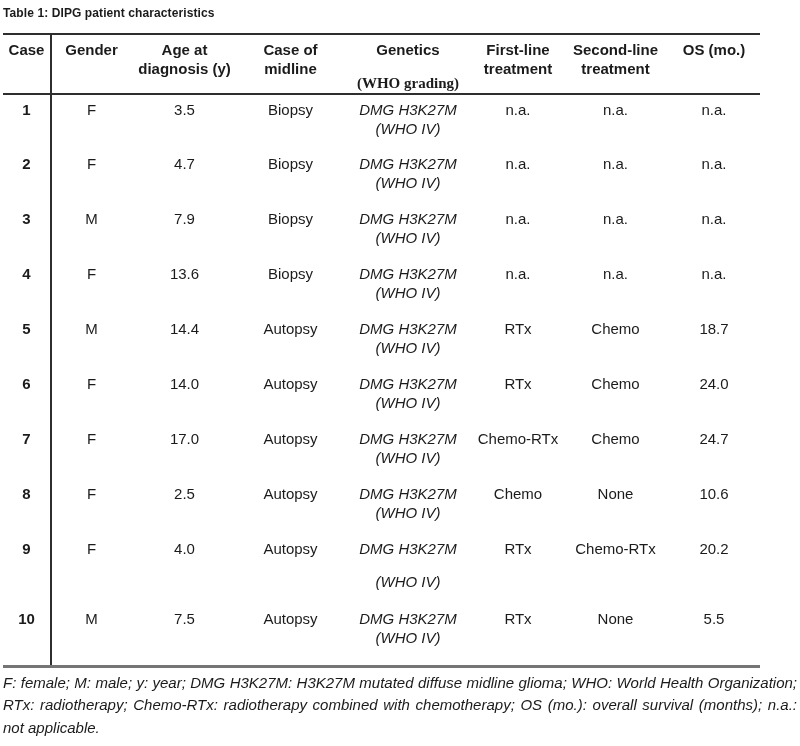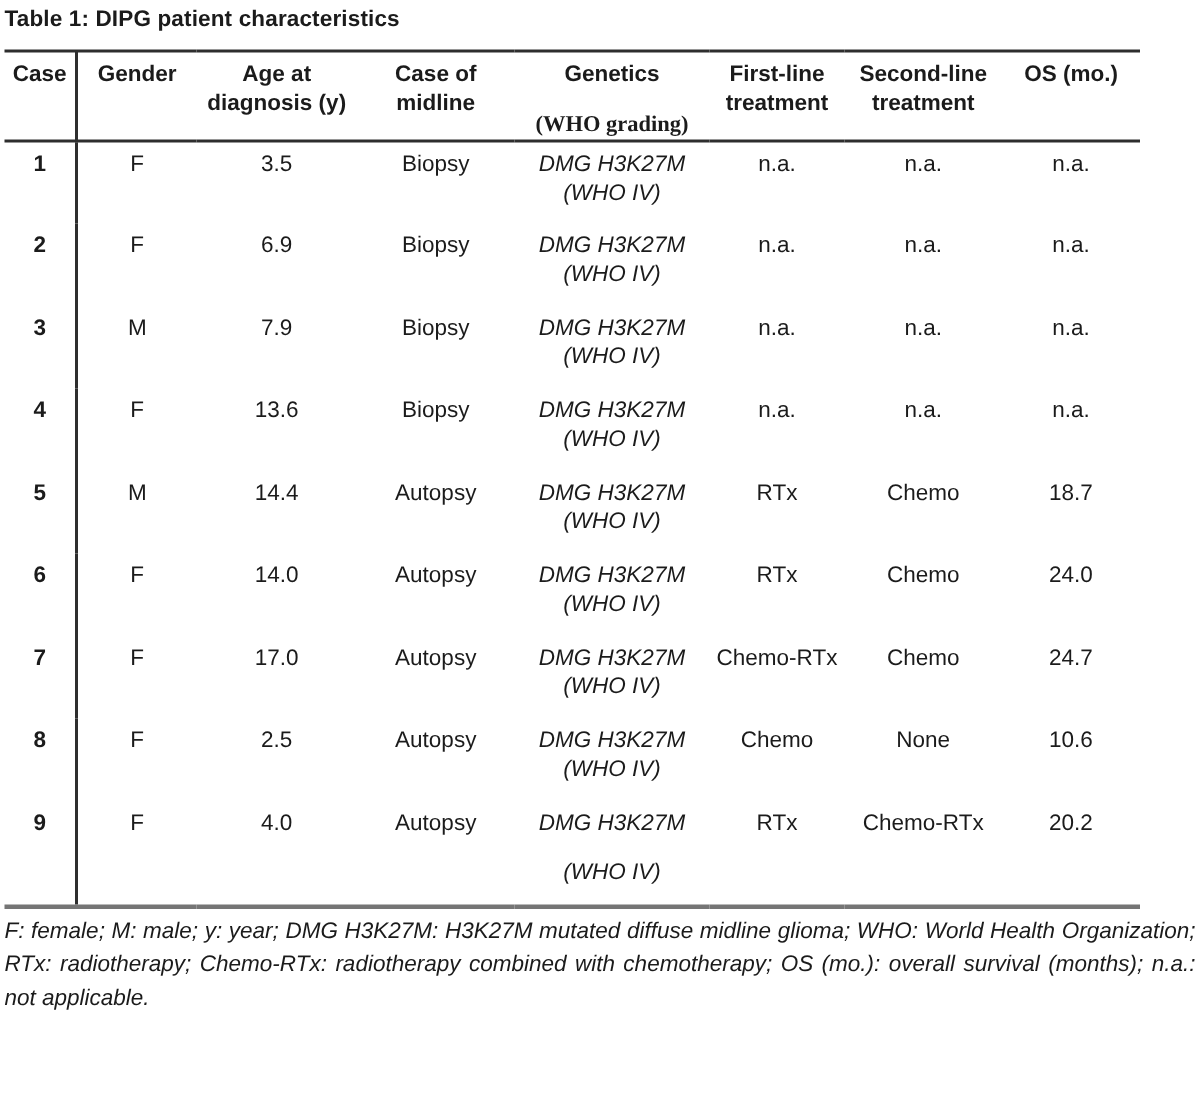--- a/index.html
+++ b/index.html
@@ -12,21 +12,21 @@
     font-family: "Liberation Sans", sans-serif;
     color: #1b1b1b;
   }
   .page {
     box-sizing: border-box;
     width: 800px;
     height: 746px;
     padding: 4px 2px 0 3px;
   }
   .doc-title {
-    font-size: 15px;
+    font-size: 12px;
     font-weight: 700;
     margin: 0 0 0 0;
     line-height: 18px;
     letter-spacing: 0.1px;
   }
   table.patient-table {
     border-collapse: collapse;
     table-layout: fixed;
     width: 757px;
     margin-top: 11px;
@@ -123,21 +123,21 @@
             <span class="gen-line">DMG H3K27M</span>
             <span class="gen-line">(WHO IV)</span>
           </td>
         <td>n.a.</td>
         <td>n.a.</td>
         <td>n.a.</td>
       </tr>
       <tr>
         <td class="case-col">2</td>
         <td>F</td>
-        <td>6.9</td>
+        <td>4.7</td>
         <td>Biopsy</td>
         <td>
             <span class="gen-line">DMG H3K27M</span>
             <span class="gen-line">(WHO IV)</span>
           </td>
         <td>n.a.</td>
         <td>n.a.</td>
         <td>n.a.</td>
       </tr>
       <tr>
@@ -224,18 +224,31 @@
         <td>4.0</td>
         <td>Autopsy</td>
         <td>
             <span class="gen-line">DMG H3K27M</span>
             <span class="gen-line gen-gap">(WHO IV)</span>
           </td>
         <td>RTx</td>
         <td>Chemo-RTx</td>
         <td>20.2</td>
       </tr>
+      <tr class="row-last">
+        <td class="case-col">10</td>
+        <td>M</td>
+        <td>7.5</td>
+        <td>Autopsy</td>
+        <td>
+            <span class="gen-line">DMG H3K27M</span>
+            <span class="gen-line">(WHO IV)</span>
+          </td>
+        <td>RTx</td>
+        <td>None</td>
+        <td>5.5</td>
+      </tr>
     </tbody>
   </table>
 
   <p class="footnote">F: female; M: male; y: year; DMG H3K27M: H3K27M mutated diffuse midline glioma; WHO: World Health Organization; RTx: radiotherapy; Chemo-RTx: radiotherapy combined with chemotherapy; OS (mo.): overall survival (months); n.a.: not applicable.</p>
 
 </div>
 
 </body></html>

